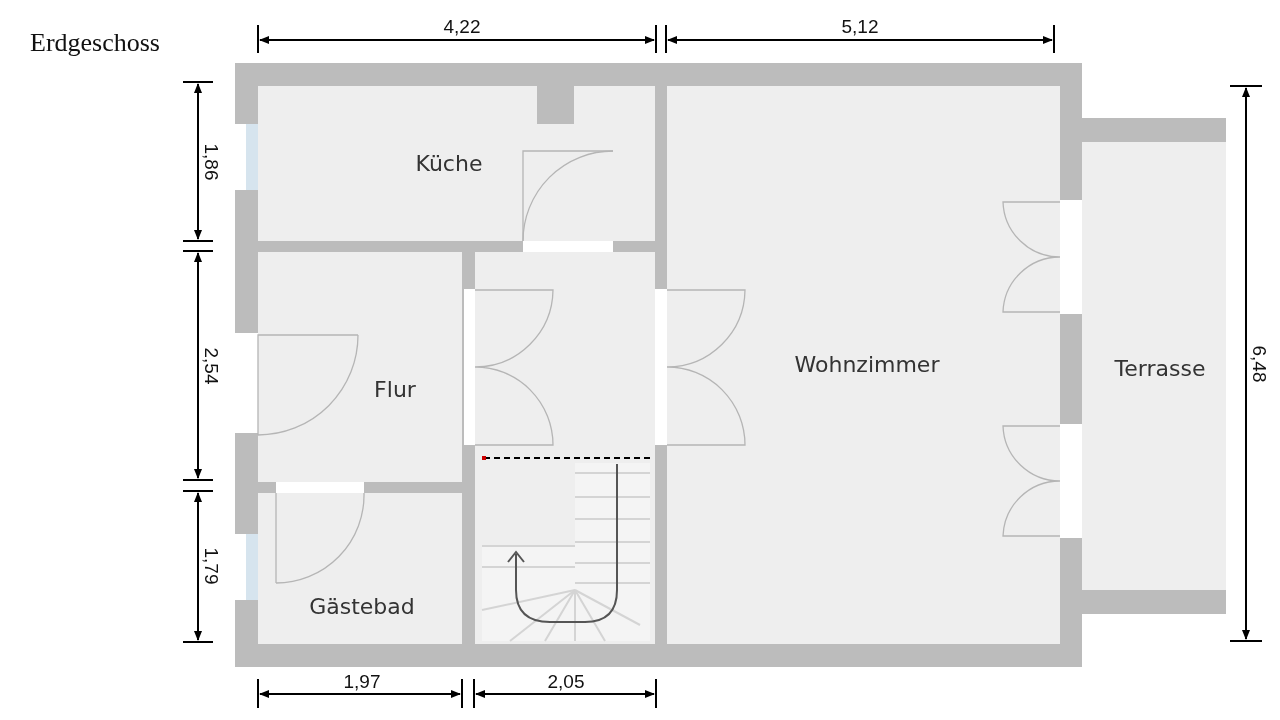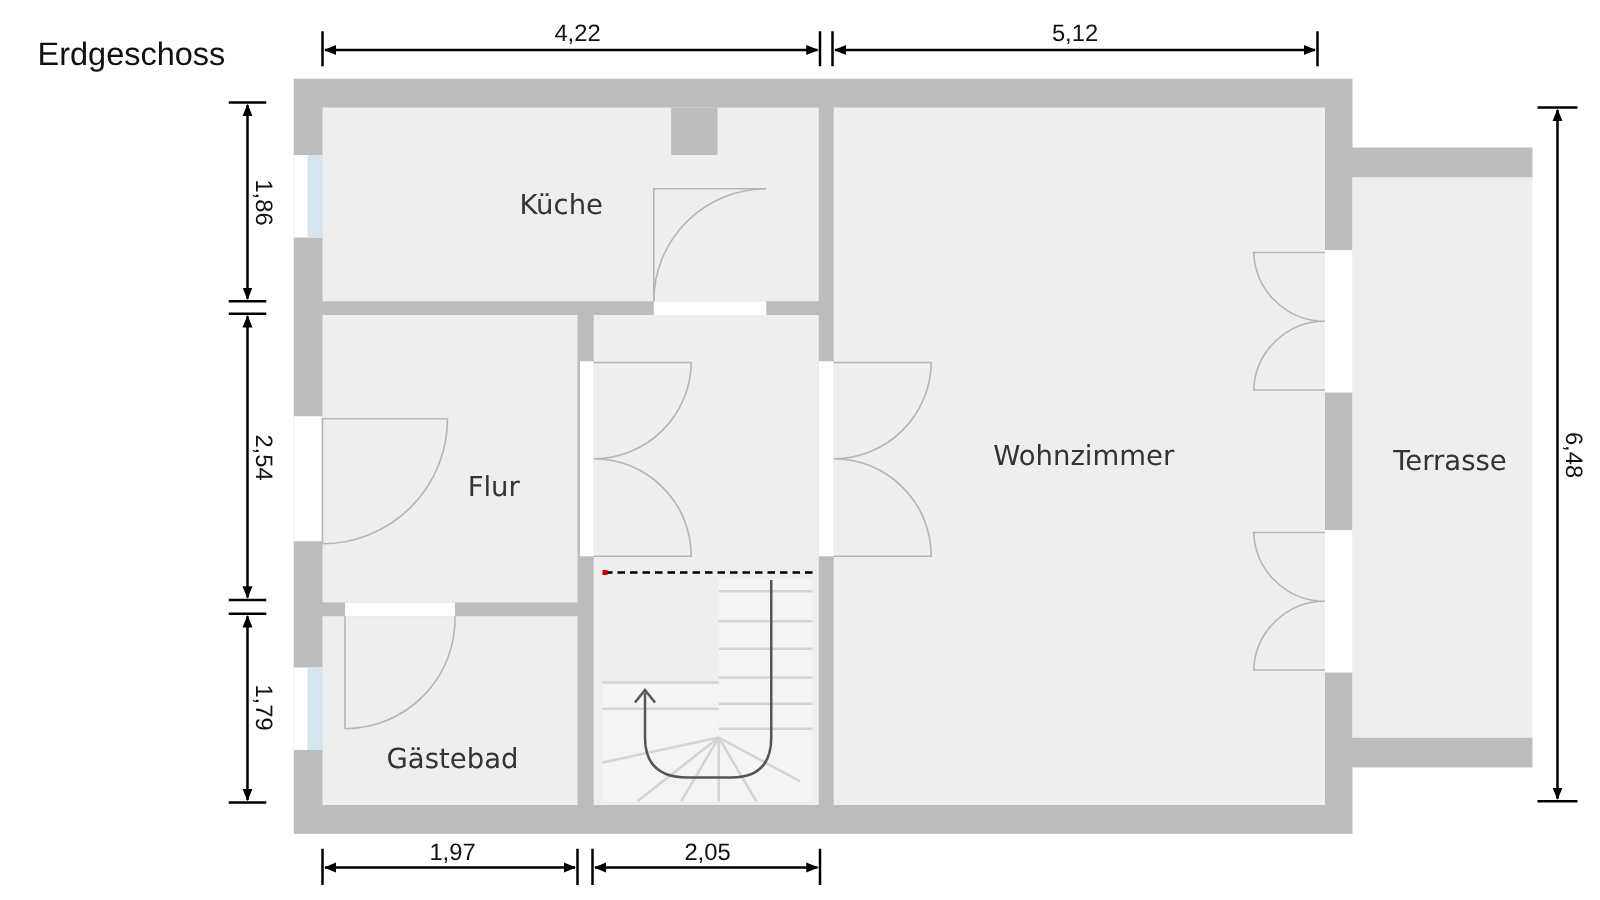--- a/index.html
+++ b/index.html
@@ -1,17 +1,17 @@
 <!DOCTYPE html>
 <html><head>
 <meta charset="utf-8">
 <style>
   html,body{margin:0;padding:0;background:#fff;}
   body{width:1280px;height:720px;position:relative;overflow:hidden;font-family:"Liberation Sans",sans-serif;}
-  .title{position:absolute;left:30px;top:28px;font-size:26px;color:#111;font-family:Liberation Sans, sans-serif;}
+  .title{position:absolute;left:30px;top:28px;font-size:26px;color:#111;font-family:Liberation Serif, serif;}
   svg{position:absolute;left:0;top:0;}
   .lbl{font-family:"DejaVu Sans",sans-serif;font-size:22px;fill:#333;}
   .dim{font-family:"Liberation Sans",sans-serif;font-size:19px;fill:#111;}
 </style>
 </head>
 <body>
 
 <div class="title">Erdgeschoss</div>
 
 <svg width="1280" height="720" viewBox="0 0 1280 720">

